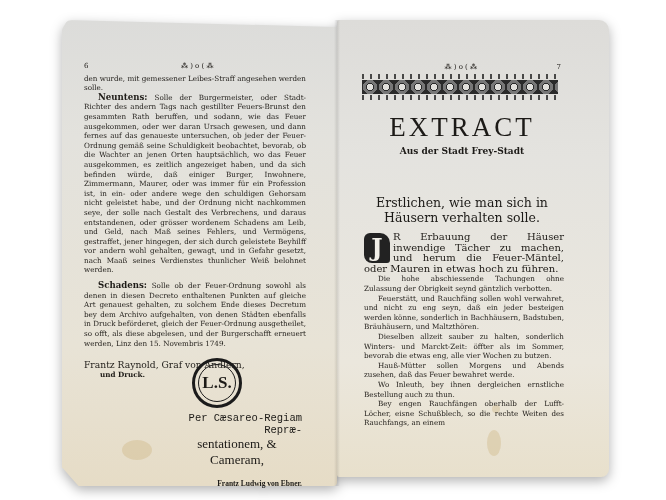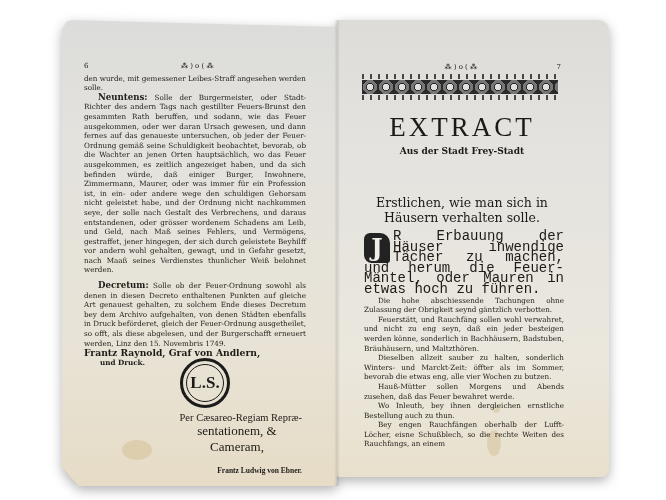--- a/index.html
+++ b/index.html
@@ -32,32 +32,32 @@
 
     .text {
       position: absolute; font-family: "DejaVu Serif", serif; font-size: 7.2px;
       line-height: 9.6px; color: #1e1b17; text-align: justify;
     }
     .runhead { font-size: 7px; display: flex; justify-content: space-between; margin-bottom: 2px; }
     .bold { font-weight: bold; font-size: 8.6px; }
     .indent { text-indent: 14px; }
 
     .left-text { left: 22px; top: 42px; width: 222px; }
-    .sig-name { font-weight: bold; font-size: 9.2px; margin-top: 0; line-height: 10px; }
+    .sig-name { font-weight: normal; font-size: 9.2px; margin-top: 12px; line-height: 10px; }
     .seal {
-      position: absolute; left: 118px; top: 338px; width: 50px; height: 50px;
+      position: absolute; left: 130px; top: 338px; width: 50px; height: 50px;
       border: 3px solid #1b1b1b; border-radius: 50%;
       display: flex; align-items: center; justify-content: center;
     }
     .seal::before {
       content: ""; position: absolute; inset: 3px; border: 1px solid #1b1b1b; border-radius: 50%;
     }
     .seal span { font-family: "Liberation Serif", serif; font-weight: bold; font-size: 17px; }
     .per { position: absolute; left: 90px; top: 392px; width: 150px; font-family: "Liberation Serif", serif; }
-    .per .l1 { font-size: 10.5px; text-align: right; }
+    .per .l1 { font-size: 10.5px; text-align: right; font-family: Liberation Mono, monospace; }
     .per .l2 { font-size: 13px; text-align: center; padding-left: 20px; }
     .per .l3 { font-size: 7.5px; text-align: right; margin-top: 11px; font-weight: bold; }
     .ornament {
       position: absolute; left: 300px; top: 54px; width: 196px; height: 26px;
     }
     .ornament .pins { height: 5px; background: repeating-linear-gradient(90deg, #222 0 2px, transparent 2px 8px); opacity: .8; }
     .ornament .band {
       height: 14px; margin: 1px 0;
       background: radial-gradient(circle at 50% 50%, transparent 0 3px, #2a2a2a 3px 4px, #777 4px 7px, #2a2a2a 7px);
       background-size: 16px 14px;
@@ -94,21 +94,21 @@
       <span class="pagenum">6</span>
       <span>⁂ ) o ( ⁂</span>
       <span></span>
     </div>
     <p>den wurde, mit gemessener Leibes-Straff angesehen werden solle.</p>
     <p class="indent">
       <span class="bold">Neuntens:</span>
       <span>Solle der Burgermeister, oder Stadt-Richter des andern Tags nach gestillter Feuers-Brunst den gesammten Rath beruffen, und sodann, wie das Feuer ausgekommen, oder wer daran Ursach gewesen, und dann fernes auf das genaueste untersuchen, ob jeder der Feuer-Ordnung gemäß seine Schuldigkeit beobachtet, bevorab, ob die Wachter an jenen Orten hauptsächlich, wo das Feuer ausgekommen, es zeitlich angezeiget haben, und da sich befinden würde, daß einiger Burger, Inwohnere, Zimmermann, Maurer, oder was immer für ein Profession ist, in ein- oder andere wege den schuldigen Gehorsam nicht geleistet habe, und der Ordnung nicht nachkommen seye, der solle nach Gestalt des Verbrechens, und daraus entstandenen, oder grösser wordenem Schadens am Leib, und Geld, nach Maß seines Fehlers, und Vermögens, gestraffet, jener hingegen, der sich durch geleistete Beyhilff vor andern wohl gehalten, gewagt, und in Gefahr gesetzt, nach Maaß seines Verdienstes thunlicher Weiß belohnet werden.</span>
     </p>
     <p class="indent" style="margin-top:6px;">
-      <span class="bold">Decretum:</span>
+      <span class="bold">Schadens:</span>
       <span>Solle ob der Feuer-Ordnung sowohl als denen in diesen Decreto enthaltenen Punkten auf gleiche Art genauest gehalten, zu solchem Ende dieses Decretum bey dem Archivo aufgehalten, von denen Städten ebenfalls in Druck beförderet, gleich der Feuer-Ordnung ausgetheilet, so offt, als diese abgelesen, und der Burgerschafft erneuert werden, Linz den 15. Novembris 1749.</span>
     </p>
     <div class="sig-name">Frantz Raynold, Graf von Andlern,</div>
     <div style="padding-left:16px;font-weight:bold;">und Druck.</div>
   </div>
 
   <div class="seal">
     <span>L.S.</span>
   </div>
   <div class="per">
@@ -130,21 +130,21 @@
     <div class="pins"></div>
   </div>
 
   <div class="title-block extract">EXTRACT</div>
   <div class="title-block aus">Aus der Stadt Frey-Stadt</div>
   <div class="title-block erst">Erstlichen, wie man sich in Häusern verhalten solle.</div>
 
   <div class="text right-body">
     <p>
       <span class="dropcap">J</span>
-      <span style="font-size:14px;font-family:Liberation Mono, monospace;">R Erbauung der Häuser inwendige Tächer zu machen, und herum die Feuer-Mäntel, oder Mauren in etwas hoch zu führen.</span>
+      <span style="font-size:10px;">R Erbauung der Häuser inwendige Tächer zu machen, und herum die Feuer-Mäntel, oder Mauren in etwas hoch zu führen.</span>
     </p>
     <p class="indent">Die hohe abschiessende Tachungen ohne Zulassung der Obrigkeit seynd gäntzlich verbotten.</p>
     <p class="indent">Feuerstätt, und Rauchfäng sollen wohl verwahret, und nicht zu eng seyn, daß ein jeder besteigen werden könne, sonderlich in Bachhäusern, Badstuben, Bräuhäusern, und Maltzthören.</p>
     <p class="indent">Dieselben allzeit sauber zu halten, sonderlich Winters- und Marckt-Zeit: öffter als im Sommer, bevorab die etwas eng, alle vier Wochen zu butzen.</p>
     <p class="indent">Hauß-Mütter sollen Morgens und Abends zusehen, daß das Feuer bewahret werde.</p>
     <p class="indent">Wo Inleuth, bey ihnen dergleichen ernstliche Bestellung auch zu thun.</p>
     <p class="indent">Bey engen Rauchfängen oberhalb der Lufft-Löcher, eisne Schußblech, so die rechte Weiten des Rauchfangs, an einem</p>
   </div>
 </div>
 

